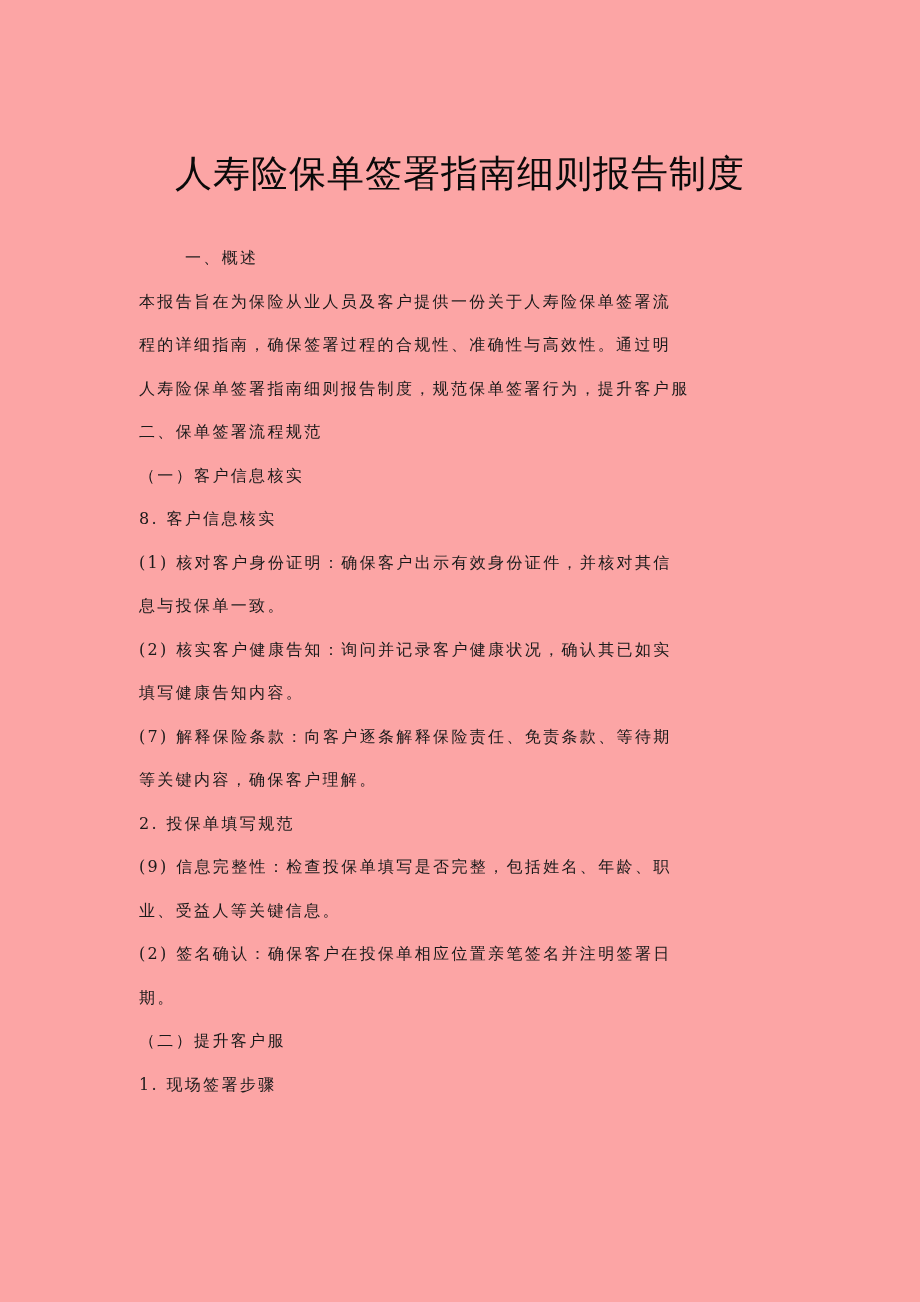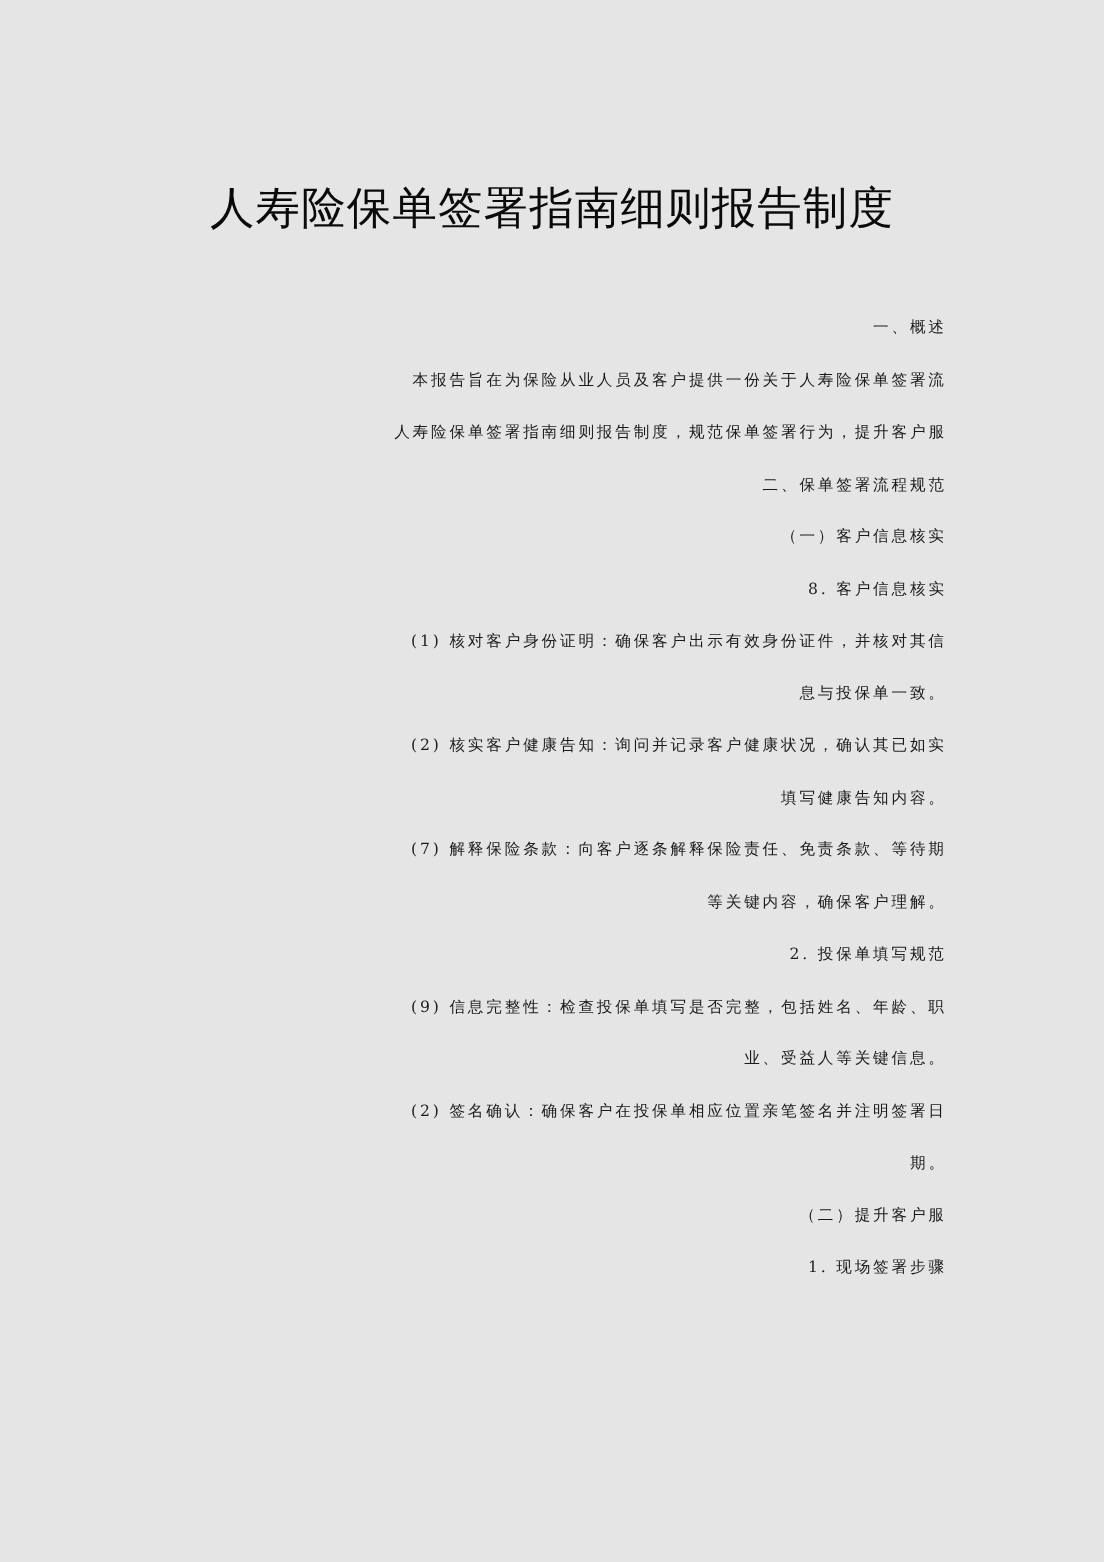--- a/index.html
+++ b/index.html
@@ -12,56 +12,56 @@
       height: 1302px;
       position: relative;
       overflow: hidden;
       font-family: "DejaVu Serif", "Liberation Serif", serif;
       color: #111111;
     }
     .page {
       position: absolute;
       left: 0; top: 0;
       width: 920px; height: 1302px;
-      background: #e5e5e5;
+      background: #fca5a5;
     }
     .title {
       position: absolute;
       left: 0; width: 920px;
       top: 148px;
       text-align: center;
       font-family: "DejaVu Sans", "Liberation Sans", sans-serif;
       font-size: 37px;
       line-height: 52px;
       letter-spacing: 1px;
       color: #0a0a0a;
     }
     .body-text {
       position: absolute;
       left: 139px;
-      top: 252px;
+      top: 236px;
       width: 650px;
-      font-size: 13px;
+      font-size: 16px;
       line-height: 43.5px;
       letter-spacing: 2.35px;
       color: #1a1a1a;
-      text-align: right;
     }
     .line { display: block; white-space: nowrap; height: 43.5px; }
     .indent { padding-left: 46px; }
   </style>
 </head>
 <body>
 
 <div class="page">
   <div class="title">人寿险保单签署指南细则报告制度</div>
 
   <div class="body-text">
     <span class="line indent">一、概述</span>
     <span class="line">本报告旨在为保险从业人员及客户提供一份关于人寿险保单签署流</span>
+    <span class="line">程的详细指南，确保签署过程的合规性、准确性与高效性。通过明</span>
     <span class="line">人寿险保单签署指南细则报告制度，规范保单签署行为，提升客户服</span>
 
     <span class="line">二、保单签署流程规范</span>
     <span class="line">（一）客户信息核实</span>
     <span class="line">8. 客户信息核实</span>
 
     <span class="line">(1) 核对客户身份证明：确保客户出示有效身份证件，并核对其信</span>
     <span class="line">息与投保单一致。</span>
     <span class="line">(2) 核实客户健康告知：询问并记录客户健康状况，确认其已如实</span>
     <span class="line">填写健康告知内容。</span>

